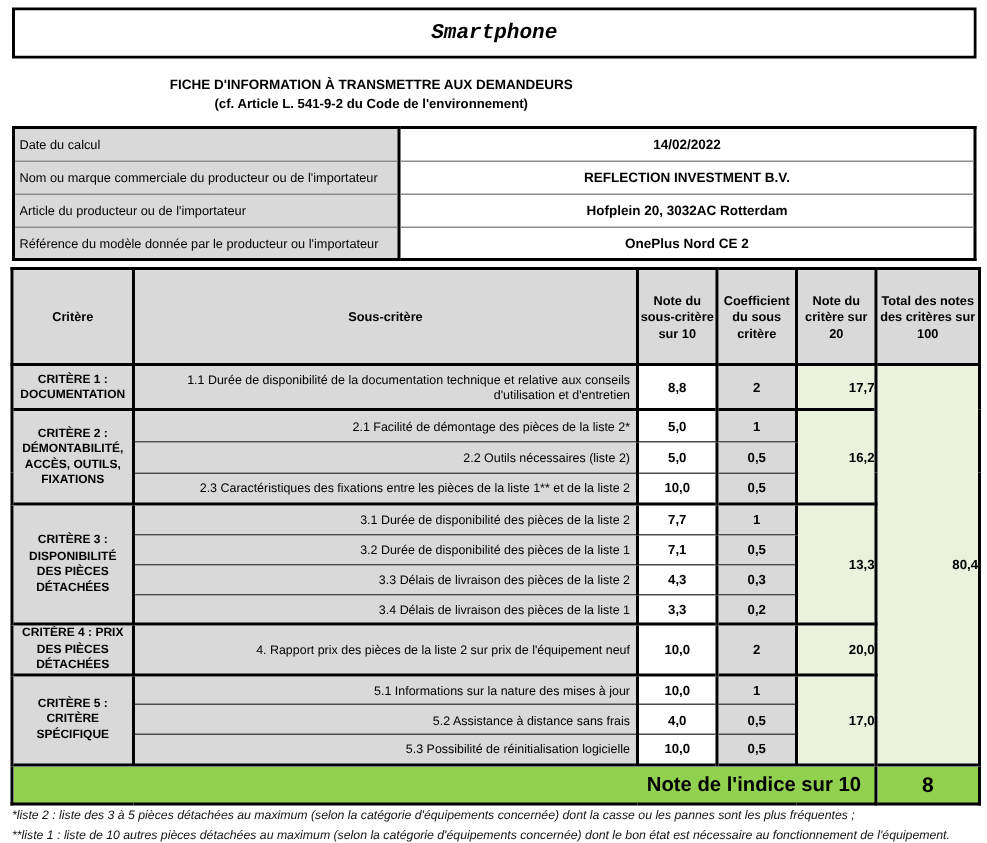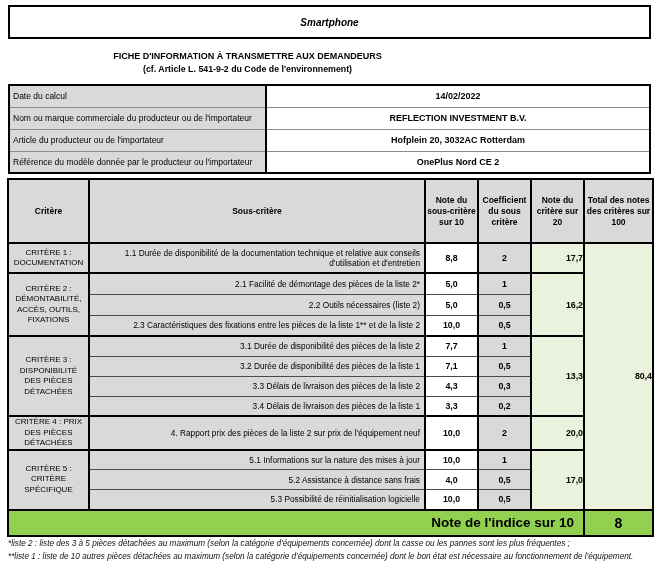--- a/index.html
+++ b/index.html
@@ -21,21 +21,21 @@
   }
   .title-main {
     width:477px; background:#d9d9d9;
     border-right:2px solid #000;
     display:flex; flex-direction:column; justify-content:center; align-items:center;
     font-weight:bold; font-size:10.5px; line-height:13px; text-align:center;
   }
   .title-cat {
     flex:1; background:#fff;
     display:flex; justify-content:center; align-items:center;
-    font-weight:bold; font-style:italic; font-size:10px;
+    font-weight:bold; font-style:italic; font-size:14px;font-family:Liberation Mono, monospace;
   }
 
   
   .subtitle {
     left:8px; top:51px; width:479px;
     text-align:center; font-weight:bold;
   }
   .subtitle .l1 { font-size:9px; }
   .subtitle .l2 { font-size:8.8px; margin-top:3px; }
 
@@ -70,21 +70,21 @@
     border-left:2px solid #000; border-right:2px solid #000;
     border-top:1px solid #4a4a4a; border-bottom:1px solid #4a4a4a;
     overflow:hidden;
   }
   .main-table th {
     background:#d9d9d9; font-size:8.5px; font-weight:bold;
     border-top:2px solid #000; border-bottom:2px solid #000;
     text-align:center; vertical-align:middle; line-height:11px;
   }
   .main-table .crit {
-    background:#d9d9d9; font-size:8px; font-weight:normal;
+    background:#d9d9d9; font-size:8px; font-weight:bold;
     text-align:center; vertical-align:middle; line-height:10.5px;
     padding:0 2px;
   }
   .main-table .sub {
     background:#d9d9d9; font-size:8.3px;
     text-align:right; vertical-align:middle; line-height:10px;
     padding:1px 4px;
   }
   .main-table .n10 {
     background:#ffffff; font-size:8.8px; font-weight:bold;

